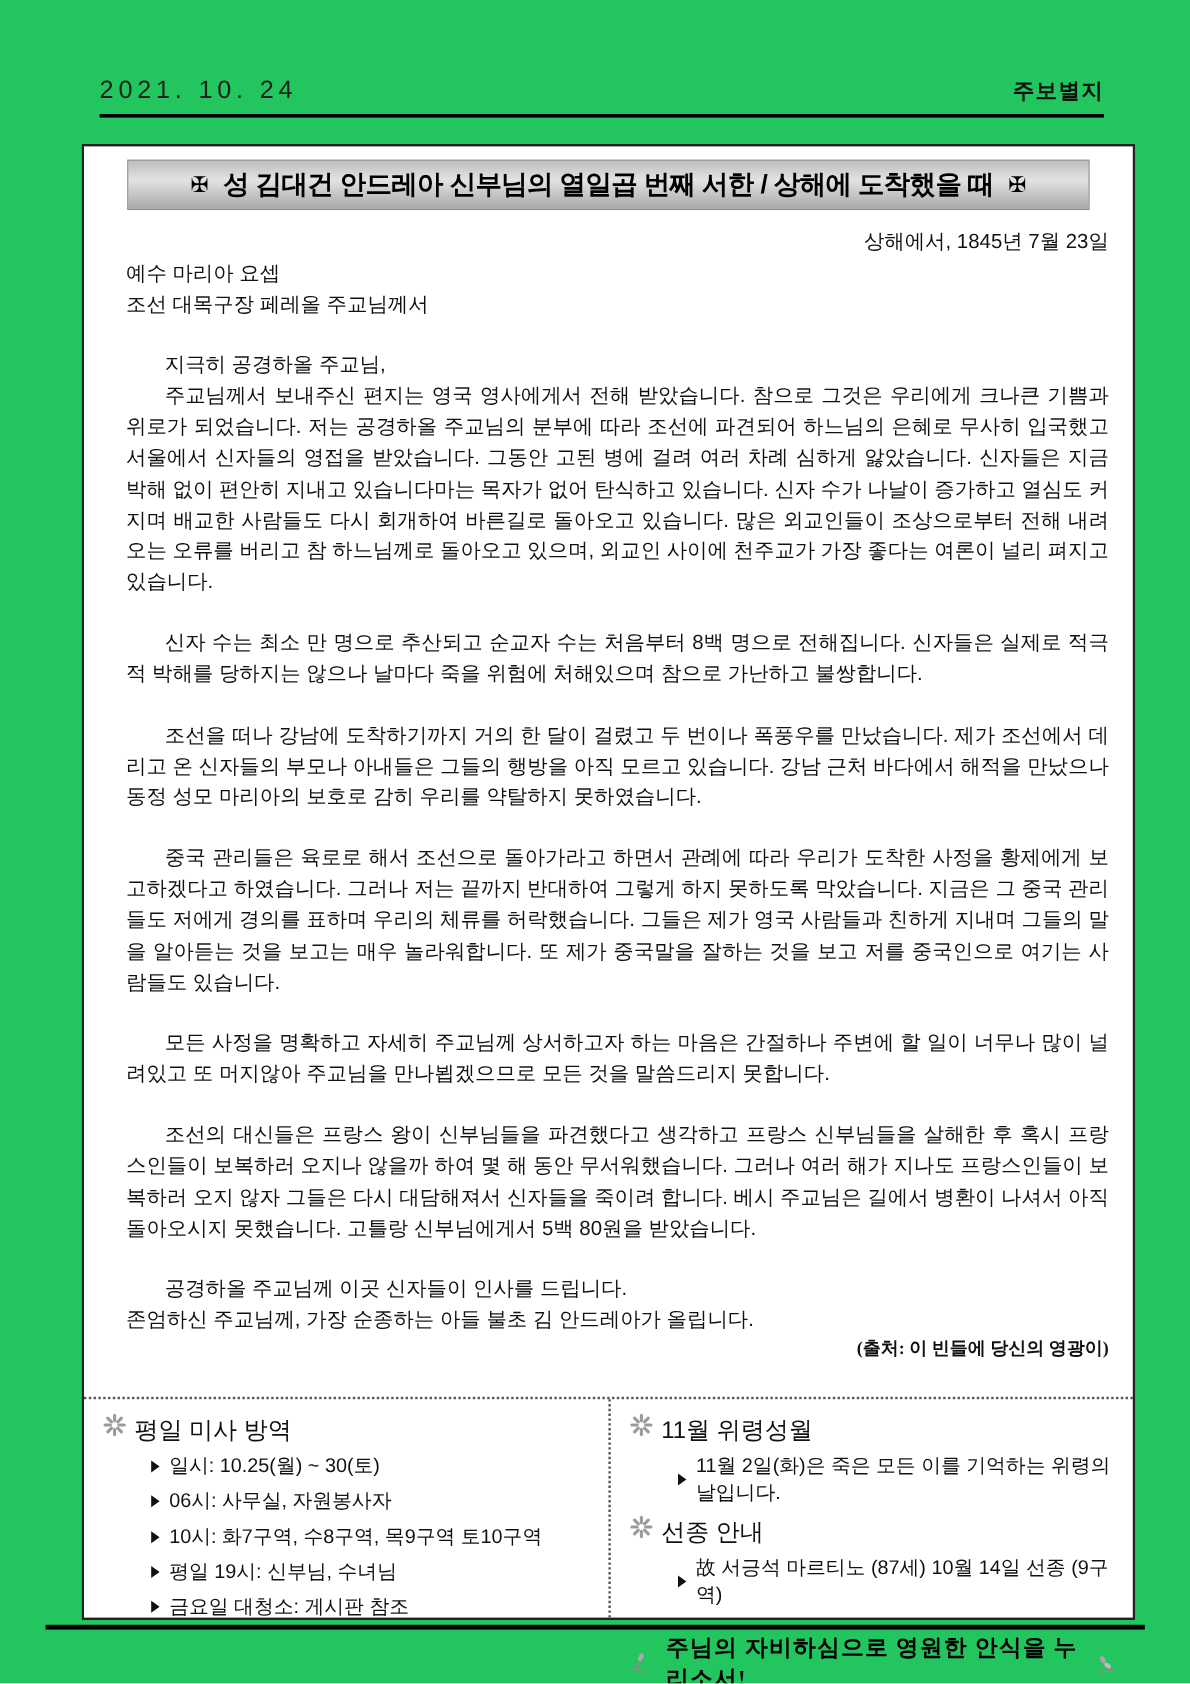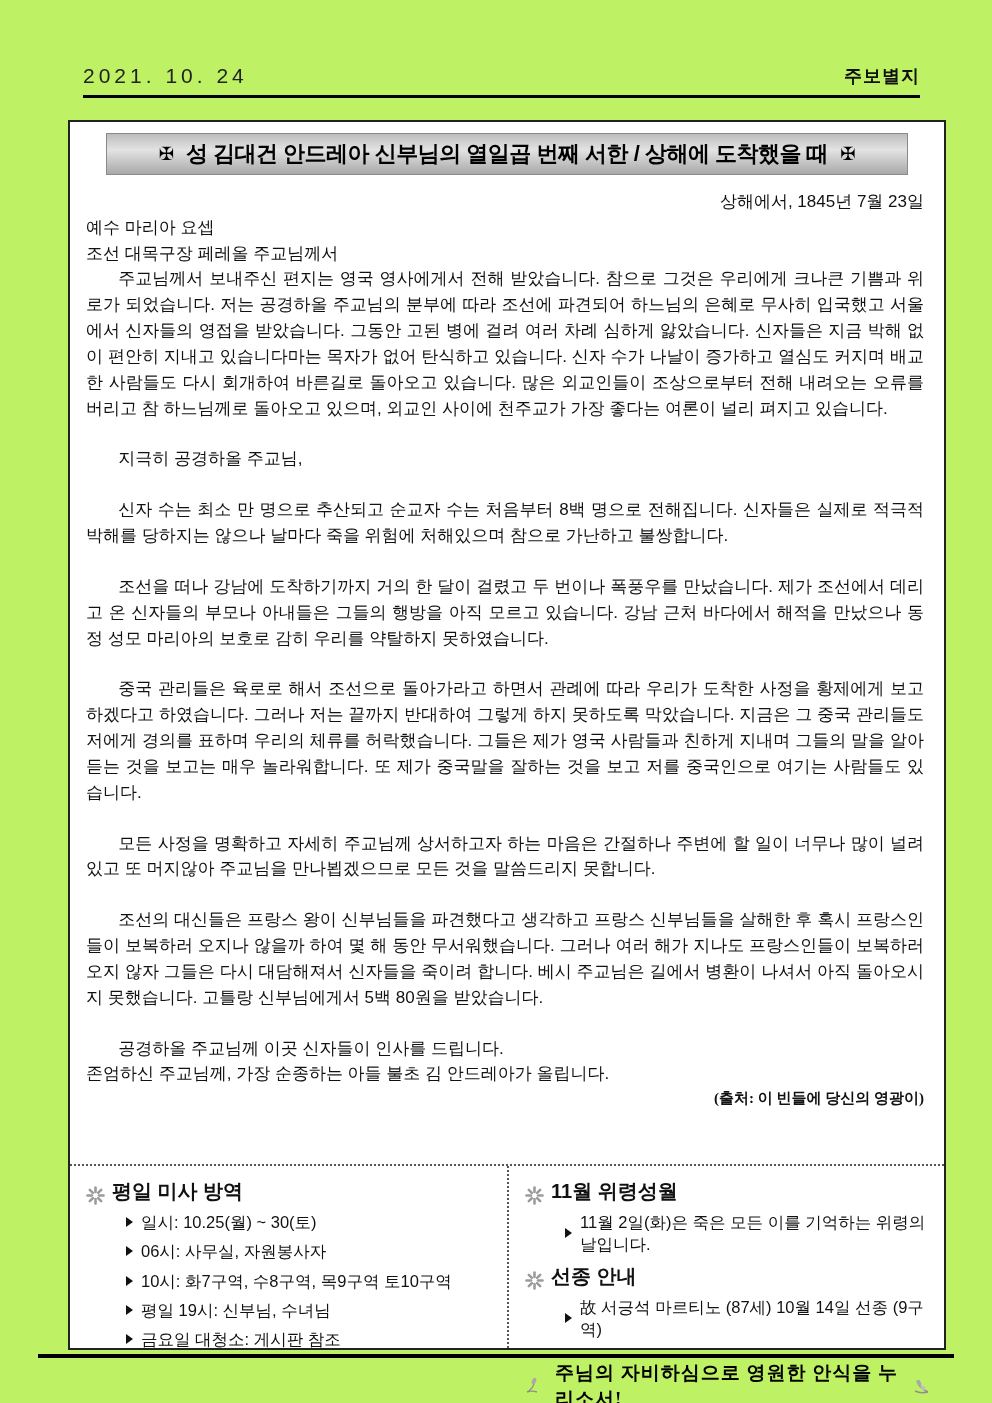--- a/index.html
+++ b/index.html
@@ -1,19 +1,19 @@
 <!DOCTYPE html>
 <html lang="ko"><head>
 <meta charset="utf-8">
 <style>
   html,body{margin:0;padding:0;background:#fff;}
   .page{
     position:relative;
     width:992px;height:1403px;
-    background:#bef264;
+    background:#22c55e;
     font-family:"Liberation Sans","DejaVu Sans",sans-serif;
     color:#111;
     overflow:hidden;
   }
   
   .masthead{
     display:flex;justify-content:space-between;align-items:flex-end;
     margin:64px 72px 0 83px;
   }
   .masthead .date{font-size:21px;letter-spacing:4px;color:#222;}
@@ -35,21 +35,21 @@
     height:40px;
     background:linear-gradient(#bdbdbd,#e3e3e3 40%,#cfcfcf 60%,#a9a9a9);
     display:flex;align-items:center;justify-content:center;gap:12px;
     border:1px solid #8a8a8a;
   }
   .titlebar .cross{font-size:18px;font-weight:bold;color:#000;}
   .titlebar .title-text{font-size:22px;font-weight:bold;color:#000;letter-spacing:-0.5px;}
   
   .letter{
     flex:1;
-    padding:14px 20px 0 16px;
+    padding:14px 20px 0 35px;
     font-size:17px;line-height:1.52;
     text-align:justify;
     overflow:hidden;
   }
   .letter p{margin:0;}
   .dateline{text-align:right;margin:2px 4px 6px 0;}
   .para{text-indent:1.9em;}
   .gap{margin-top:25px !important;}
   .source-line{
     text-align:right;font-weight:bold;
@@ -59,22 +59,22 @@
   
   .notices{
     height:182px;
     border-top:2px dotted #555;
     display:flex;
   }
   .col{padding:10px 14px 0 16px;box-sizing:border-box;}
   .col-left{width:437px;}
   .col-right{flex:1;border-left:2px dotted #555;}
   .notice-heading{
-    display:flex;align-items:flex-end;gap:7px;
-    font-size:20px;font-weight:bold;color:#111;
+    display:flex;align-items:flex-start;gap:7px;
+    font-size:20px;font-weight:normal;color:#111;
     margin:2px 0 6px 0;
   }
   .notice-item{
     display:flex;align-items:center;
     font-size:16.5px;color:#111;
     margin:0 0 7px 0;line-height:1.35;padding-left:40px;
   }
   .tri{
     width:0;height:0;flex:0 0 auto;
     border-top:5px solid transparent;border-bottom:5px solid transparent;
@@ -110,22 +110,22 @@
       <span class="cross">✠</span>
       <span class="title-text">성 김대건 안드레아 신부님의 열일곱 번째 서한 / 상해에 도착했을 때</span>
       <span class="cross">✠</span>
     </div>
 
     <div class="letter">
       <p class="dateline">상해에서, 1845년 7월 23일</p>
       <p>예수 마리아 요셉</p>
       <p>조선 대목구장 페레올 주교님께서</p>
 
+      <p class="para gap">지극히 공경하올 주교님,</p>
       <p class="para">주교님께서 보내주신 편지는 영국 영사에게서 전해 받았습니다. 참으로 그것은 우리에게  크나큰 기쁨과 위로가 되었습니다. 저는 공경하올 주교님의 분부에 따라 조선에 파견되어 하느님의 은혜로 무사히 입국했고 서울에서 신자들의 영접을 받았습니다. 그동안 고된 병에 걸려 여러 차례 심하게 앓았습니다. 신자들은 지금 박해 없이 편안히 지내고 있습니다마는 목자가 없어 탄식하고 있습니다. 신자 수가 나날이 증가하고 열심도 커지며 배교한 사람들도 다시 회개하여 바른길로 돌아오고 있습니다. 많은 외교인들이 조상으로부터 전해 내려오는 오류를 버리고 참 하느님께로 돌아오고 있으며, 외교인 사이에 천주교가 가장 좋다는 여론이 널리 펴지고 있습니다.</p>
-      <p class="para gap">지극히 공경하올 주교님,</p>
       <p class="para gap">신자 수는 최소 만 명으로 추산되고 순교자 수는 처음부터 8백 명으로 전해집니다. 신자들은 실제로 적극적 박해를 당하지는 않으나 날마다 죽을 위험에 처해있으며 참으로 가난하고 불쌍합니다.</p>
       <p class="para gap">조선을 떠나 강남에 도착하기까지 거의 한 달이 걸렸고 두 번이나 폭풍우를 만났습니다. 제가 조선에서 데리고 온 신자들의 부모나 아내들은 그들의 행방을 아직 모르고 있습니다. 강남 근처 바다에서 해적을 만났으나 동정 성모 마리아의 보호로 감히 우리를 약탈하지 못하였습니다.</p>
       <p class="para gap">중국 관리들은 육로로 해서 조선으로 돌아가라고 하면서 관례에 따라 우리가 도착한 사정을 황제에게 보고하겠다고 하였습니다. 그러나 저는 끝까지 반대하여 그렇게 하지 못하도록 막았습니다. 지금은 그 중국 관리들도 저에게 경의를 표하며 우리의 체류를 허락했습니다. 그들은 제가 영국 사람들과 친하게 지내며 그들의 말을 알아듣는 것을 보고는 매우 놀라워합니다. 또 제가 중국말을 잘하는 것을 보고 저를 중국인으로 여기는 사람들도 있습니다.</p>
       <p class="para gap">모든 사정을 명확하고 자세히 주교님께 상서하고자 하는 마음은 간절하나 주변에 할 일이 너무나 많이 널려있고 또 머지않아 주교님을 만나뵙겠으므로 모든 것을 말씀드리지 못합니다.</p>
       <p class="para gap">조선의 대신들은 프랑스 왕이 신부님들을 파견했다고 생각하고 프랑스 신부님들을 살해한 후 혹시 프랑스인들이 보복하러 오지나 않을까 하여 몇 해 동안 무서워했습니다. 그러나 여러 해가 지나도 프랑스인들이 보복하러 오지 않자 그들은 다시 대담해져서 신자들을 죽이려 합니다. 베시 주교님은 길에서 병환이 나셔서 아직 돌아오시지 못했습니다. 고틀랑 신부님에게서 5백 80원을 받았습니다.</p>
 
       <p class="para gap">공경하올 주교님께 이곳 신자들이 인사를 드립니다.</p>
       <p>존엄하신 주교님께, 가장 순종하는 아들 불초 김 안드레아가 올립니다.</p>
       <p class="source-line">(출처: 이 빈들에 당신의 영광이)</p>
     </div>

